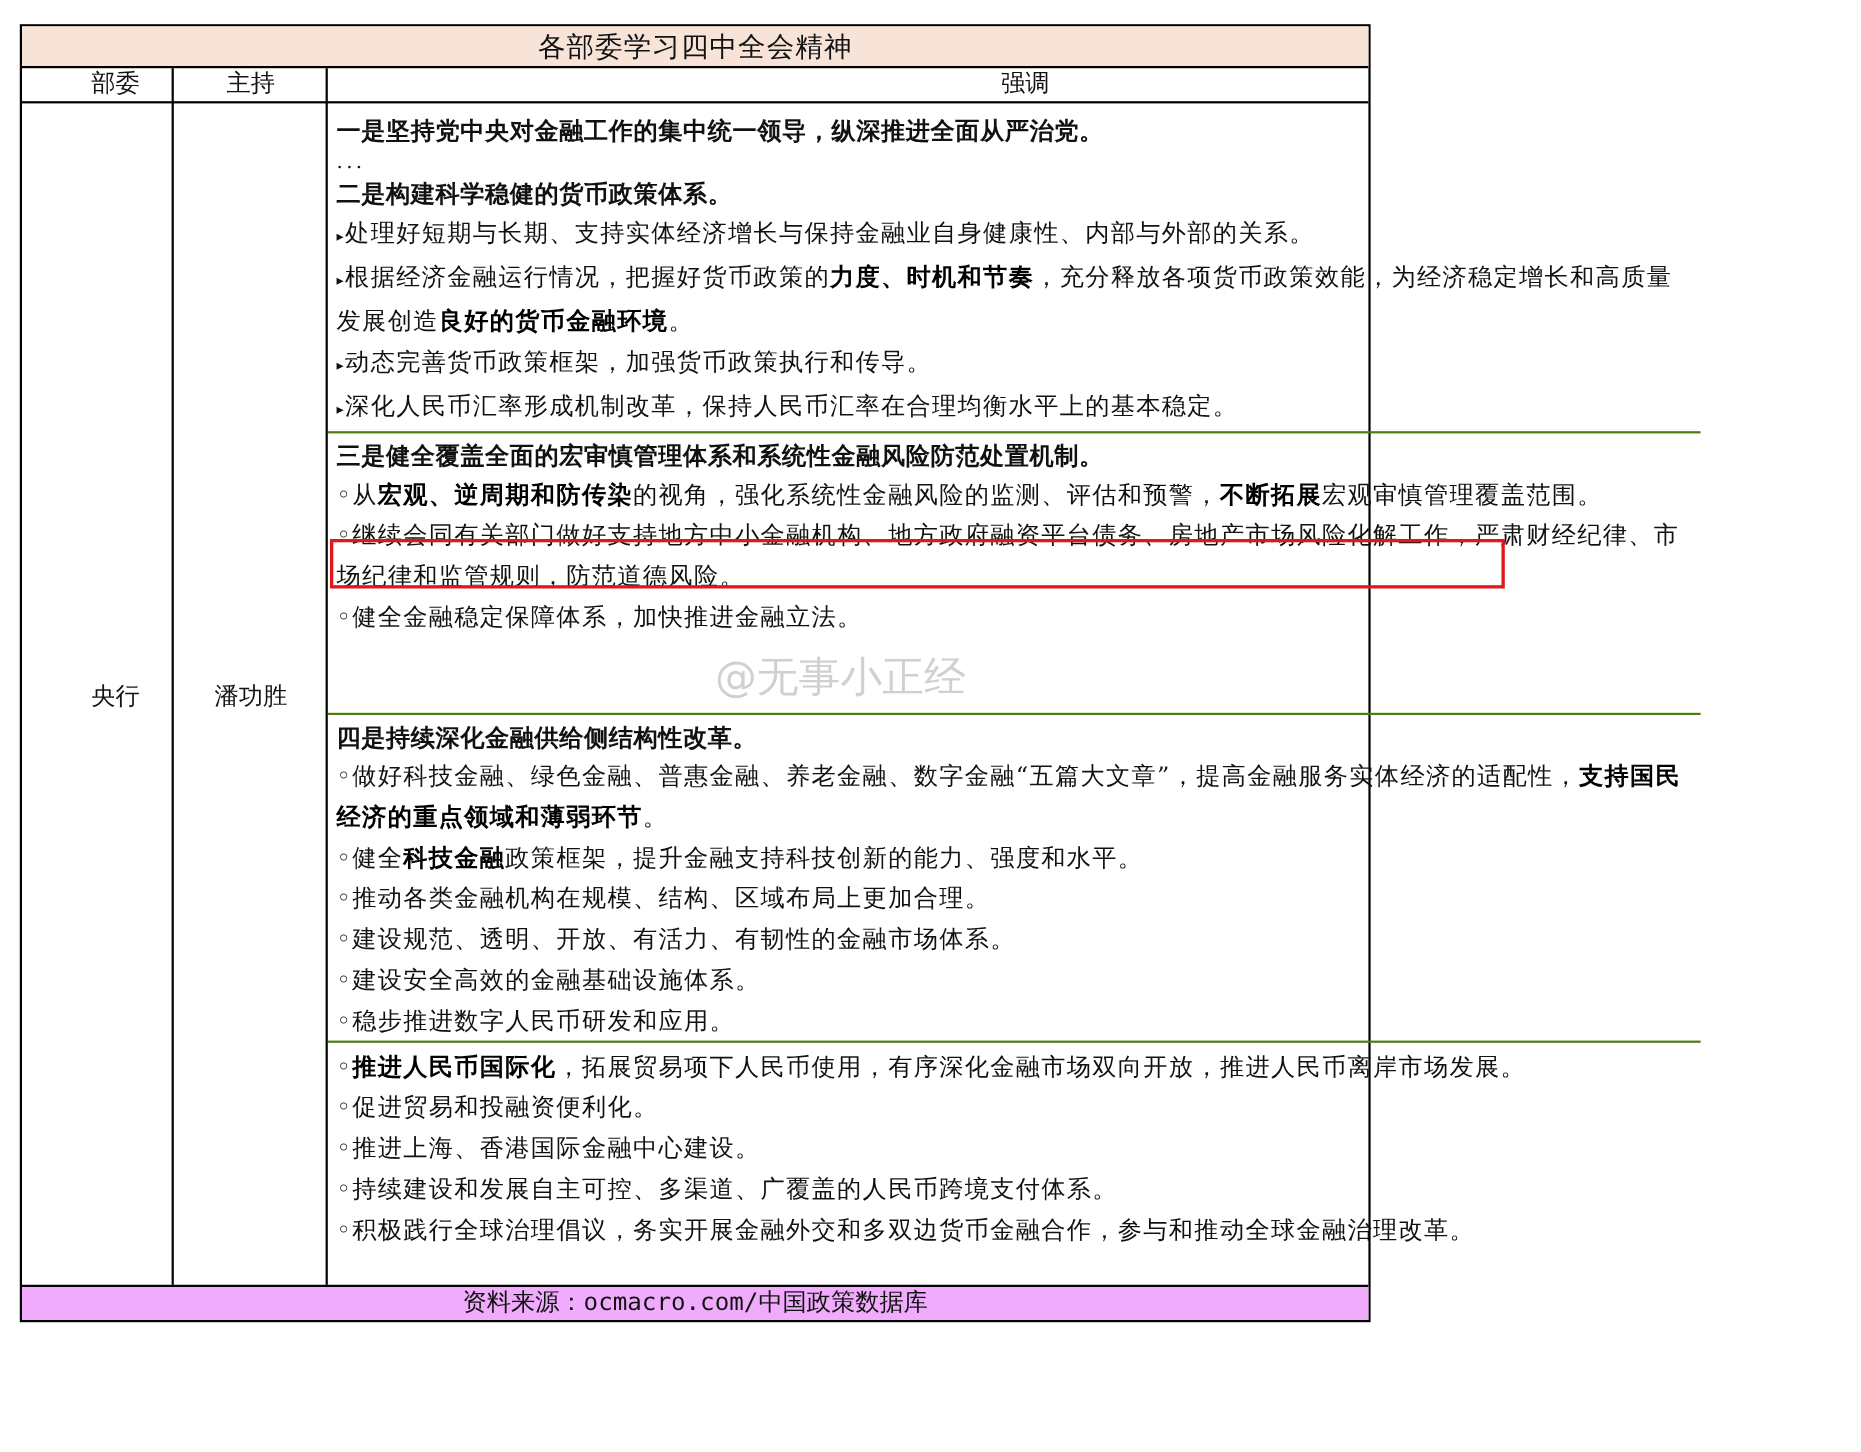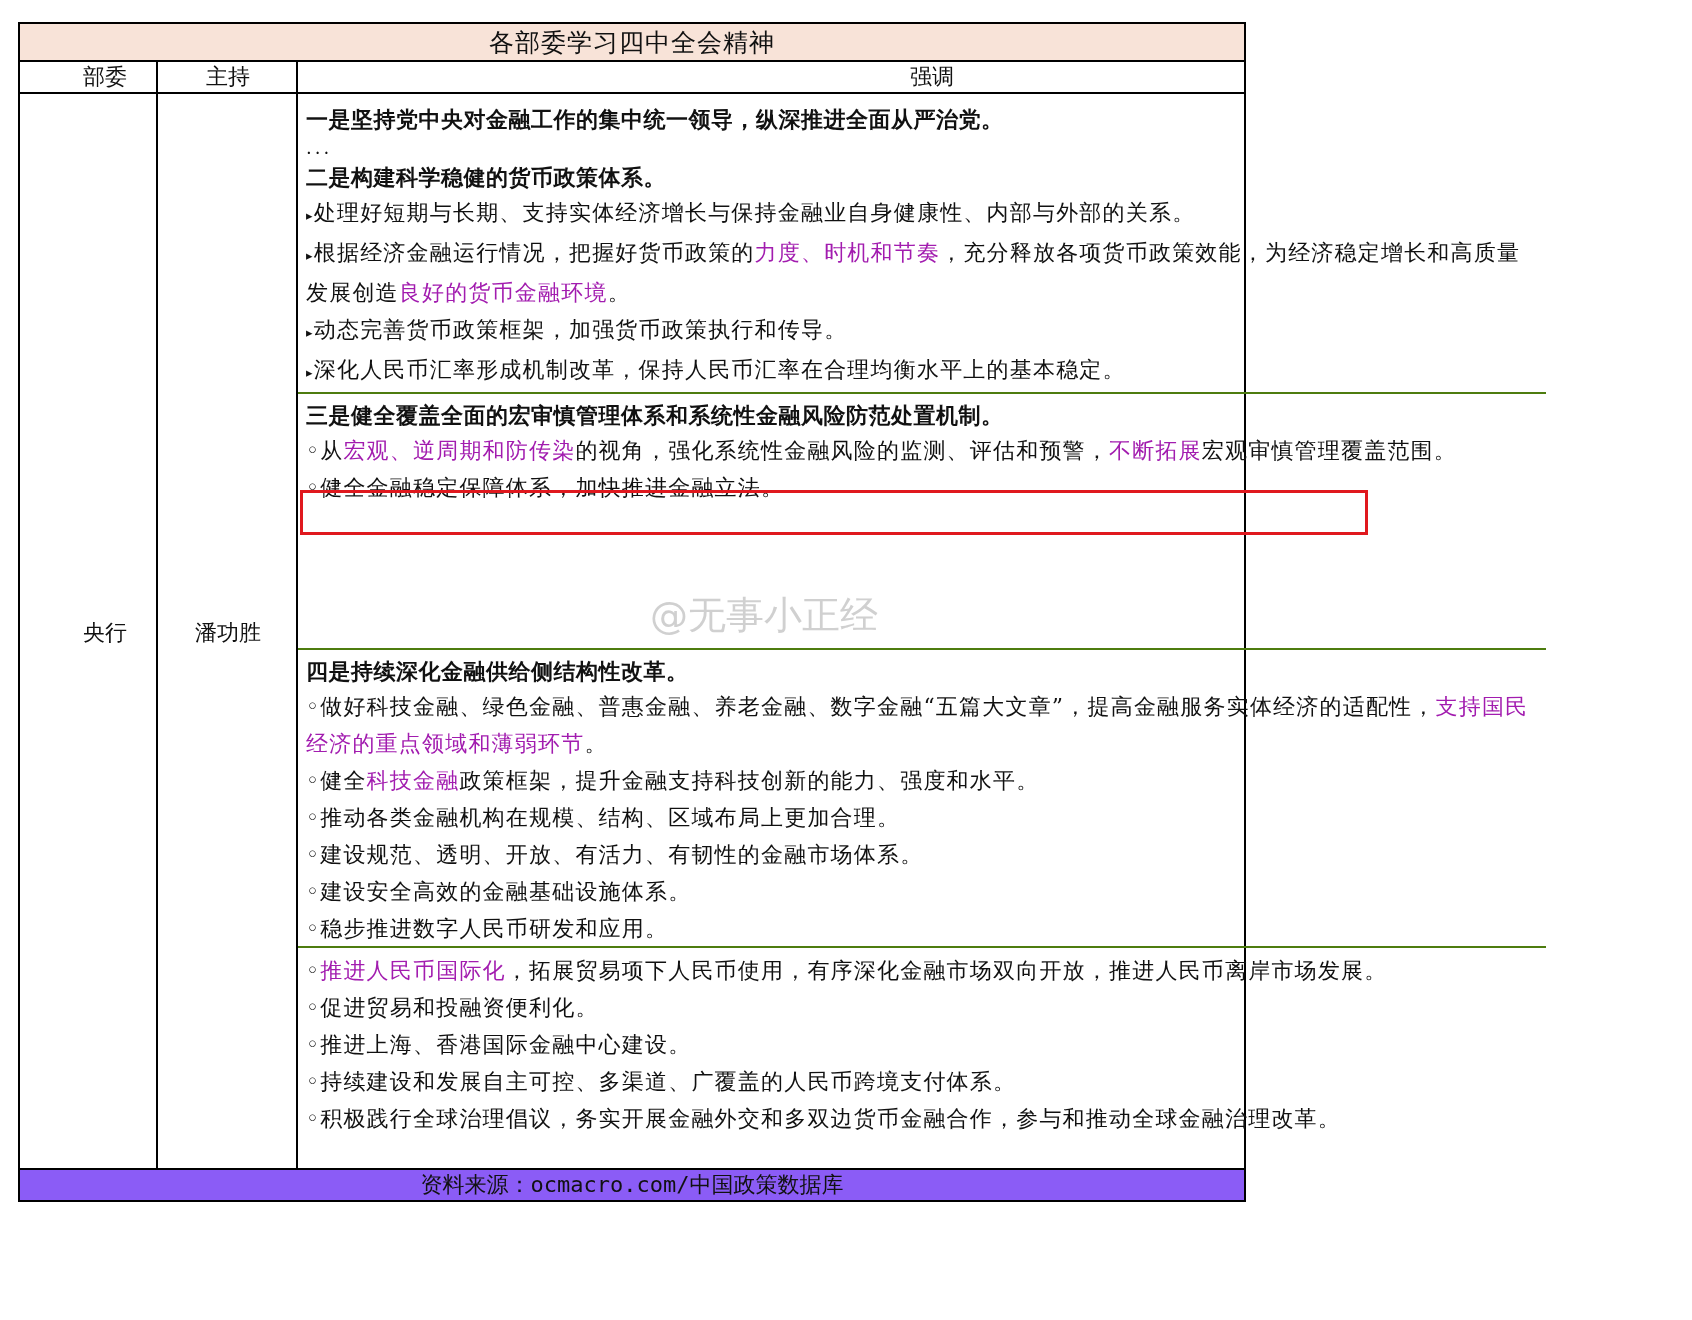--- a/index.html
+++ b/index.html
@@ -16,23 +16,23 @@
   .vline { position:absolute; width:2px; background:#000; }
   .col1 { left:16px; width:138px; }
   .col2 { left:138px; width:140px; }
   .col3 { left:288px; width:1248px; }
   .bodycell { position:absolute; top:70px; height:1078px; font-size:22px; display:flex; align-items:center; justify-content:center; }
   .sec { position:absolute; left:278px; width:1248px; box-sizing:border-box; padding:4px 10px 0 8px; }
   .sec.bt { border-top:2px solid #4d7c0f; }
   .line { font-size:22px; line-height:37px; white-space:nowrap; letter-spacing:1.2px; }
   .head { font-weight:bold; font-size:22px; line-height:34px; letter-spacing:0.5px; white-space:nowrap; }
   .wrap { white-space:normal; }
-  .red { color:#a21caf; }
+  .red { color:#000000;font-weight:bold; }
   .dots { font-size:18px; line-height:24px; letter-spacing:3px; }
-  .footer { position:absolute; left:0; bottom:0; width:100%; height:32px; background:#8b5cf6;
+  .footer { position:absolute; left:0; bottom:0; width:100%; height:32px; background:#f0abfc;
             border-top:2px solid #000; box-sizing:border-box; text-align:center;
             font-size:22px; line-height:30px; font-family:"DejaVu Sans Mono","Liberation Mono",monospace; }
   .hl-box { position:absolute; left:300px; top:490px; width:1068px; height:45px;
             border:3px solid #e0181e; box-sizing:border-box; pointer-events:none; }
   .watermark { position:absolute; left:650px; top:590px; font-size:38px; color:rgba(150,150,150,0.45);
                font-family:"DejaVu Sans","Liberation Sans",sans-serif; white-space:nowrap; pointer-events:none; }
 </style>
 </head>
 <body>
 
@@ -57,20 +57,21 @@
     <div class="head">二是构建科学稳健的货币政策体系。</div>
     <div class="line"><span style="font-size:13px;">▸</span><span>处理好短期与长期、支持实体经济增长与保持金融业自身健康性、内部与外部的关系。</span></div>
     <div class="line wrap" style="width:1232px;"><span style="font-size:13px;">▸</span><span>根据经济金融运行情况，把握好货币政策的</span><span class="red">力度、时机和节奏</span><span>，充分释放各项货币政策效能，为经济稳定增长和高质量发展创造</span><span class="red">良好的货币金融环境</span><span>。</span></div>
     <div class="line"><span style="font-size:13px;">▸</span><span>动态完善货币政策框架，加强货币政策执行和传导。</span></div>
     <div class="line"><span style="font-size:13px;">▸</span><span>深化人民币汇率形成机制改革，保持人民币汇率在合理均衡水平上的基本稳定。</span></div>
   </div>
 
   <div class="sec bt" style="top:368px; height:256px;">
     <div class="head">三是健全覆盖全面的宏审慎管理体系和系统性金融风险防范处置机制。</div>
     <div class="line wrap" style="width:1232px;"><span>◦</span><span>从</span><span class="red">宏观、逆周期和防传染</span><span>的视角，强化系统性金融风险的监测、评估和预警，</span><span class="red">不断拓展</span><span>宏观审慎管理覆盖范围。</span></div>
+    <div class="line wrap" style="width:1232px;"><span>◦</span><span>继续会同有关部门做好支持地方中小金融机构、地方政府融资平台债务、房地产市场风险化解工作，严肃财经纪律、市场纪律和监管规则，防范道德风险。</span></div>
     <div class="line"><span>◦</span><span>健全金融稳定保障体系，加快推进金融立法。</span></div>
   </div>
 
   <div class="sec bt" style="top:624px; height:298px;">
     <div class="head">四是持续深化金融供给侧结构性改革。</div>
     <div class="line wrap" style="width:1232px;"><span>◦</span><span>做好科技金融、绿色金融、普惠金融、养老金融、数字金融“五篇大文章”，提高金融服务实体经济的适配性，</span><span class="red">支持国民经济的重点领域和薄弱环节</span><span>。</span></div>
     <div class="line"><span>◦</span><span>健全</span><span class="red">科技金融</span><span>政策框架，提升金融支持科技创新的能力、强度和水平。</span></div>
     <div class="line"><span>◦</span><span>推动各类金融机构在规模、结构、区域布局上更加合理。</span></div>
     <div class="line"><span>◦</span><span>建设规范、透明、开放、有活力、有韧性的金融市场体系。</span></div>
     <div class="line"><span>◦</span><span>建设安全高效的金融基础设施体系。</span></div>

